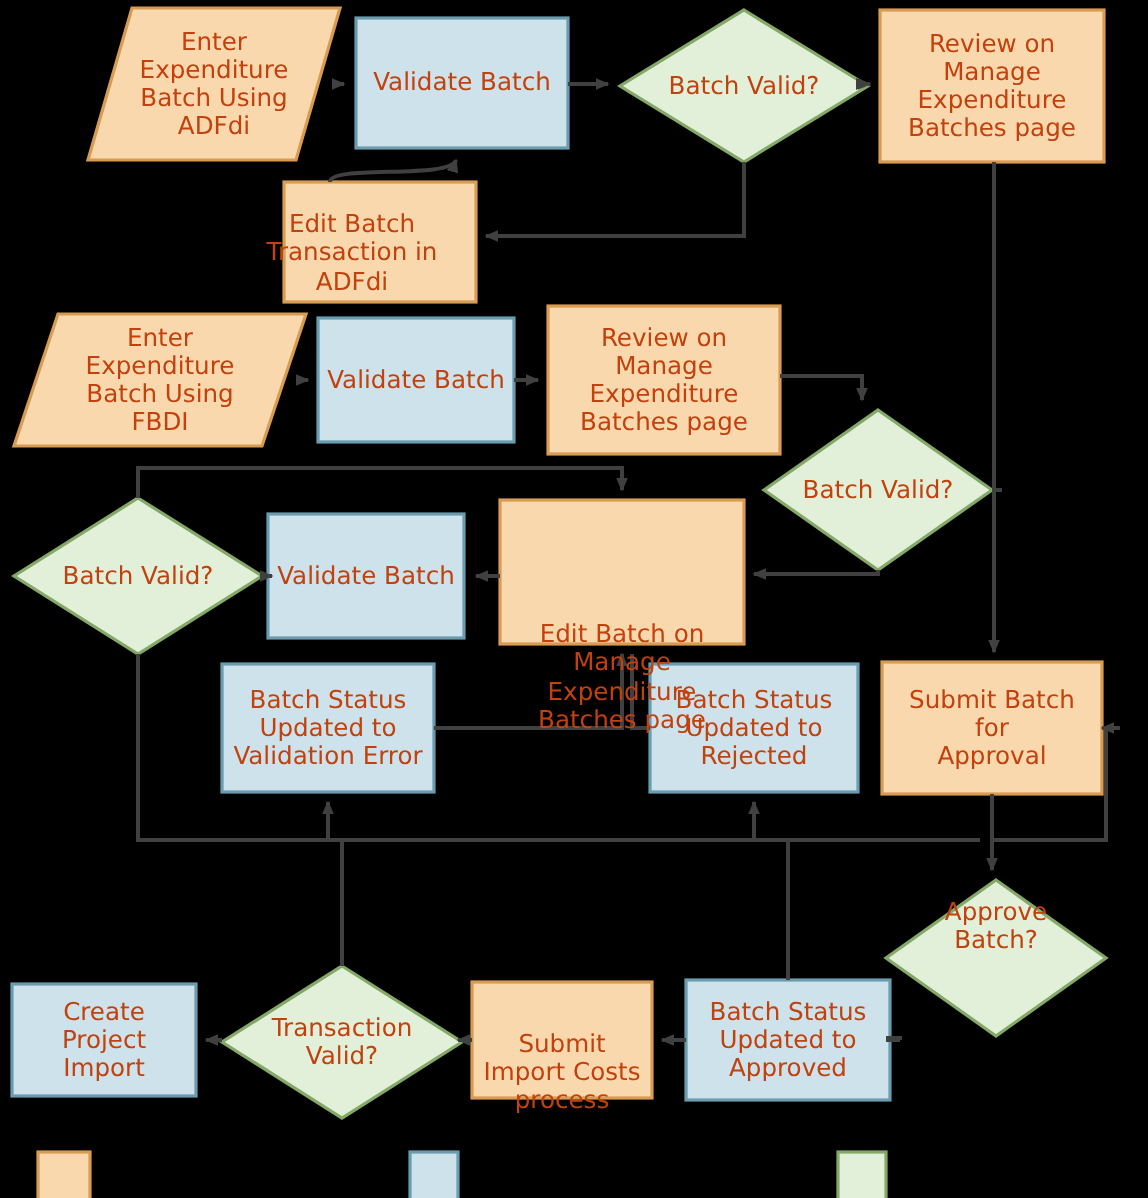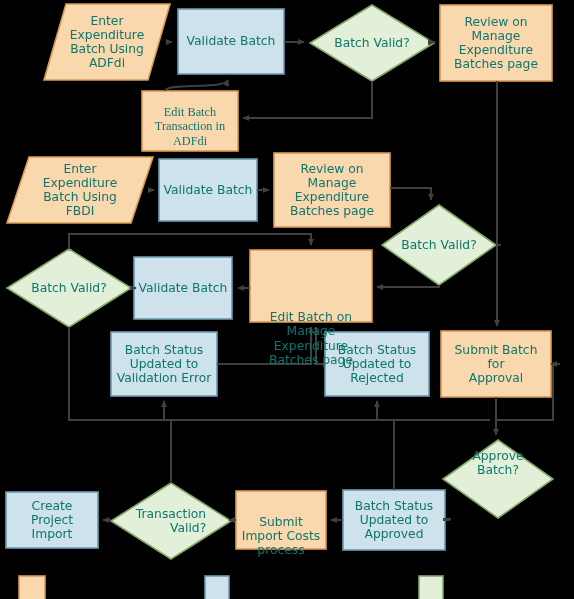--- a/index.html
+++ b/index.html
@@ -19,21 +19,21 @@
     left: 0; top: 0;
     width: 574px;
     height: 599px;
   }
   .node-label {
     position: absolute;
     display: flex;
     align-items: center;
     justify-content: center;
     text-align: center;
-    color: #0f766e;
+    color: #c2410c;
     font-size: 12.3px;
     line-height: 14.2px;
     font-family: "DejaVu Sans", sans-serif;
     pointer-events: none;
     white-space: pre-line;
     box-sizing: border-box;
     padding: 0 4px;
   }
 </style>
 </head>
@@ -148,21 +148,21 @@
     <div class="node-label" style="left: 44px; top: 4px; width: 126px; height: 76px;">Enter
 Expenditure
 Batch Using
 ADFdi</div>
     <div class="node-label" style="left: 178px; top: 9px; width: 106px; height: 65px;">Validate Batch</div>
     <div class="node-label" style="left: 310px; top: 5px; width: 124px; height: 76px;">Batch Valid?</div>
     <div class="node-label" style="left: 440px; top: 5px; width: 112px; height: 76px;">Review on
 Manage
 Expenditure
 Batches page</div>
-    <div class="node-label" style="left: 142px; top: 91px; width: 96px; height: 71px; font-family: Liberation Serif, serif;">Edit Batch
+    <div class="node-label" style="left: 128px; top: 91px; width: 96px; height: 71px;">Edit Batch
 Transaction in
 ADFdi</div>
     <div class="node-label" style="left: 7px; top: 157px; width: 146px; height: 66px;">Enter
 Expenditure
 Batch Using
 FBDI</div>
     <div class="node-label" style="left: 159px; top: 159px; width: 98px; height: 62px;">Validate Batch</div>
     <div class="node-label" style="left: 274px; top: 153px; width: 116px; height: 74px;">Review on
 Manage
 Expenditure
@@ -179,21 +179,21 @@
 Validation Error</div>
     <div class="node-label" style="left: 325px; top: 332px; width: 104px; height: 64px;">Batch Status
 Updated to
 Rejected</div>
     <div class="node-label" style="left: 441px; top: 331px; width: 110px; height: 66px;">Submit Batch for
 Approval</div>
     <div class="node-label" style="left: 443px; top: 424px; width: 110px; height: 78px;">Approve
 Batch?</div>
     <div class="node-label" style="left: 6px; top: 492px; width: 92px; height: 56px;">Create
 Project Import</div>
-    <div class="node-label" style="left: 111px; top: 483px; width: 120px; height: 76px; text-align: right;">Transaction
+    <div class="node-label" style="left: 111px; top: 483px; width: 120px; height: 76px;">Transaction
 Valid?</div>
     <div class="node-label" style="left: 236px; top: 507px; width: 90px; height: 58px;">Submit
 Import Costs
 process</div>
     <div class="node-label" style="left: 343px; top: 490px; width: 102px; height: 60px;">Batch Status
 Updated to
 Approved</div>
   </div>
 
 </body></html>

